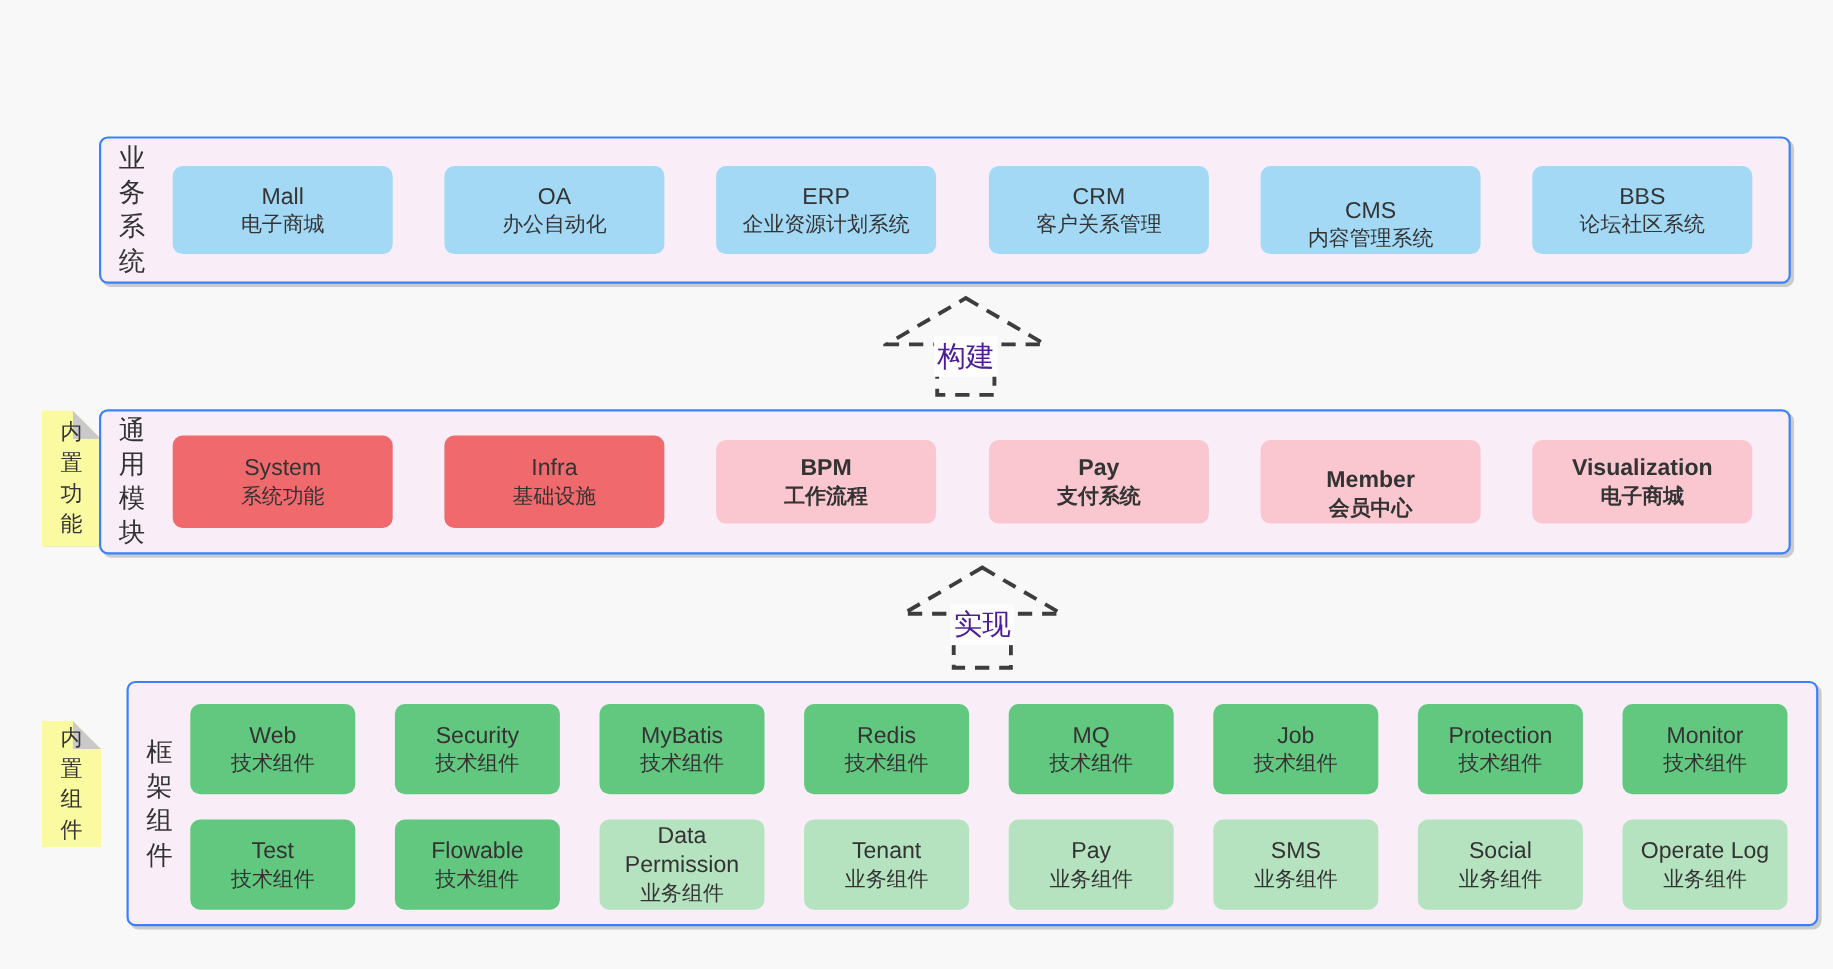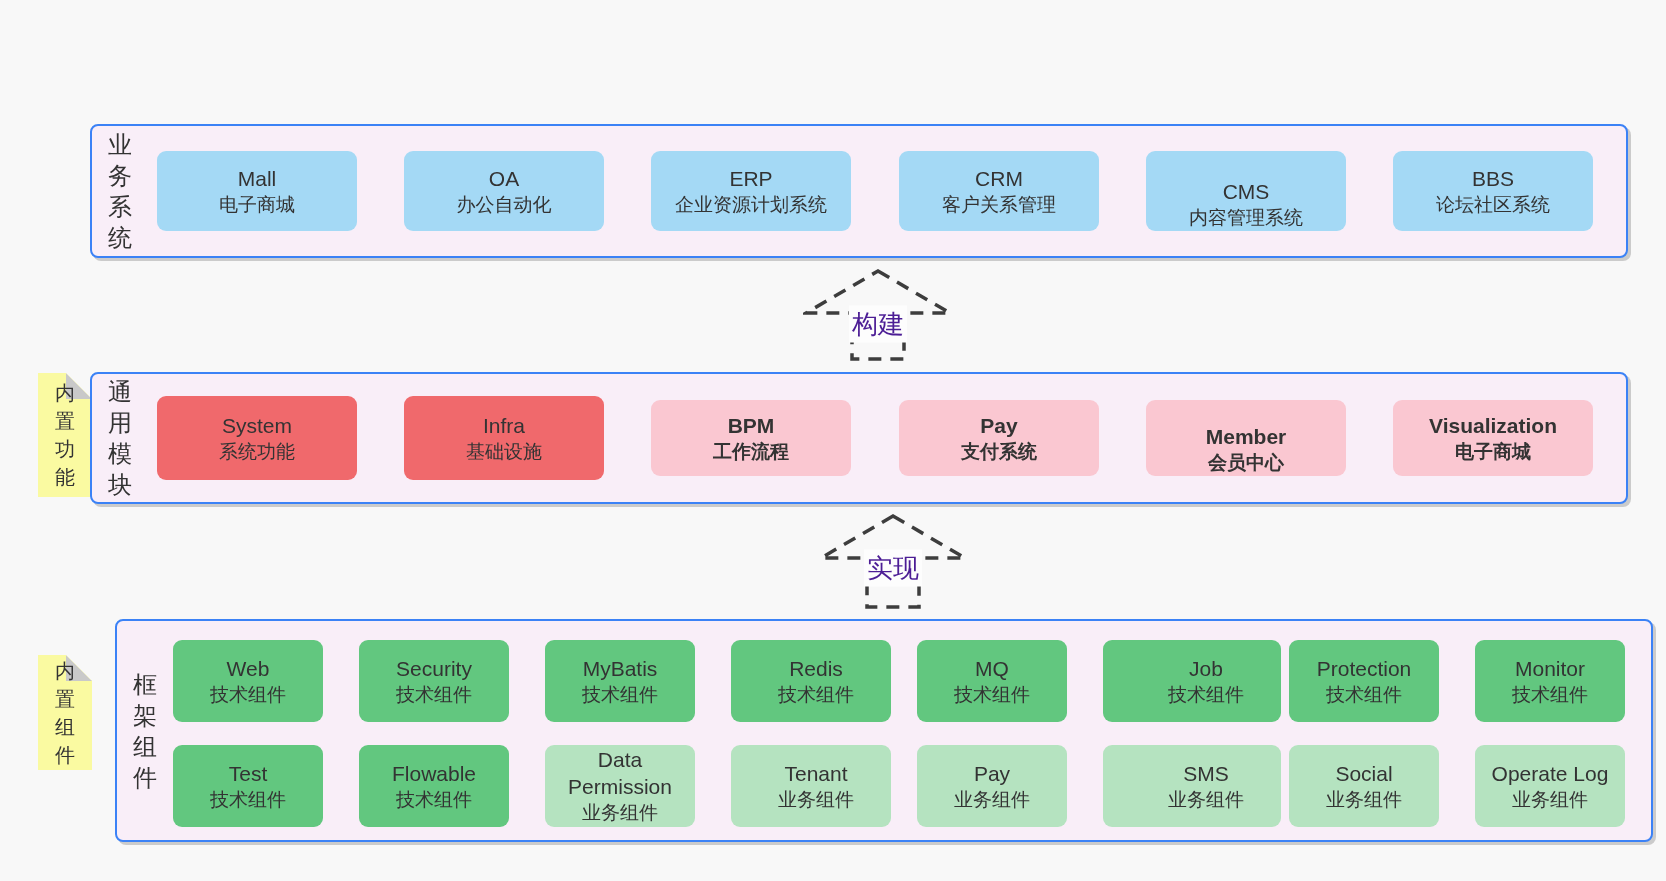--- a/index.html
+++ b/index.html
@@ -52,22 +52,22 @@
   .pink {background:#fac7d1;width:200px;height:76px;top:26px;font-weight:bold;}
   .green{background:#62c77f;width:150px;height:82px;}
   .lgreen{background:#b5e3c0;width:150px;height:82px;}
   .row1{top:19px;}
   .row2{top:124px;}
 
   
   .c6-0{left:65px;}  .c6-1{left:312px;} .c6-2{left:559px;}
   .c6-3{left:807px;} .c6-4{left:1054px;justify-content:flex-end;}.c6-5{left:1301px;}
   
-  .c8-0{left:56px;}  .c8-1{left:242px;} .c8-2{left:428px;} .c8-3{left:614px;padding-left:10px;}
-  .c8-4{left:800px;} .c8-5{left:986px;padding-left:28px;} .c8-6{left:1172px;}.c8-7{left:1358px;}
+  .c8-0{left:56px;}  .c8-1{left:242px;} .c8-2{left:428px;} .c8-3{left:614px;}
+  .c8-4{left:800px;} .c8-5{left:986px;} .c8-6{left:1172px;}.c8-7{left:1358px;}
 
   
   .sticky{
     position:absolute;left:38px;width:54px;
     background:#fafaa1;
     box-shadow:2px 2px 2px rgba(0,0,0,0.15);
     z-index:1;
     clip-path:polygon(0 0, calc(100% - 26px) 0, 100% 26px, 100% 100%, 0 100%);
     display:flex;align-items:center;justify-content:center;
   }

